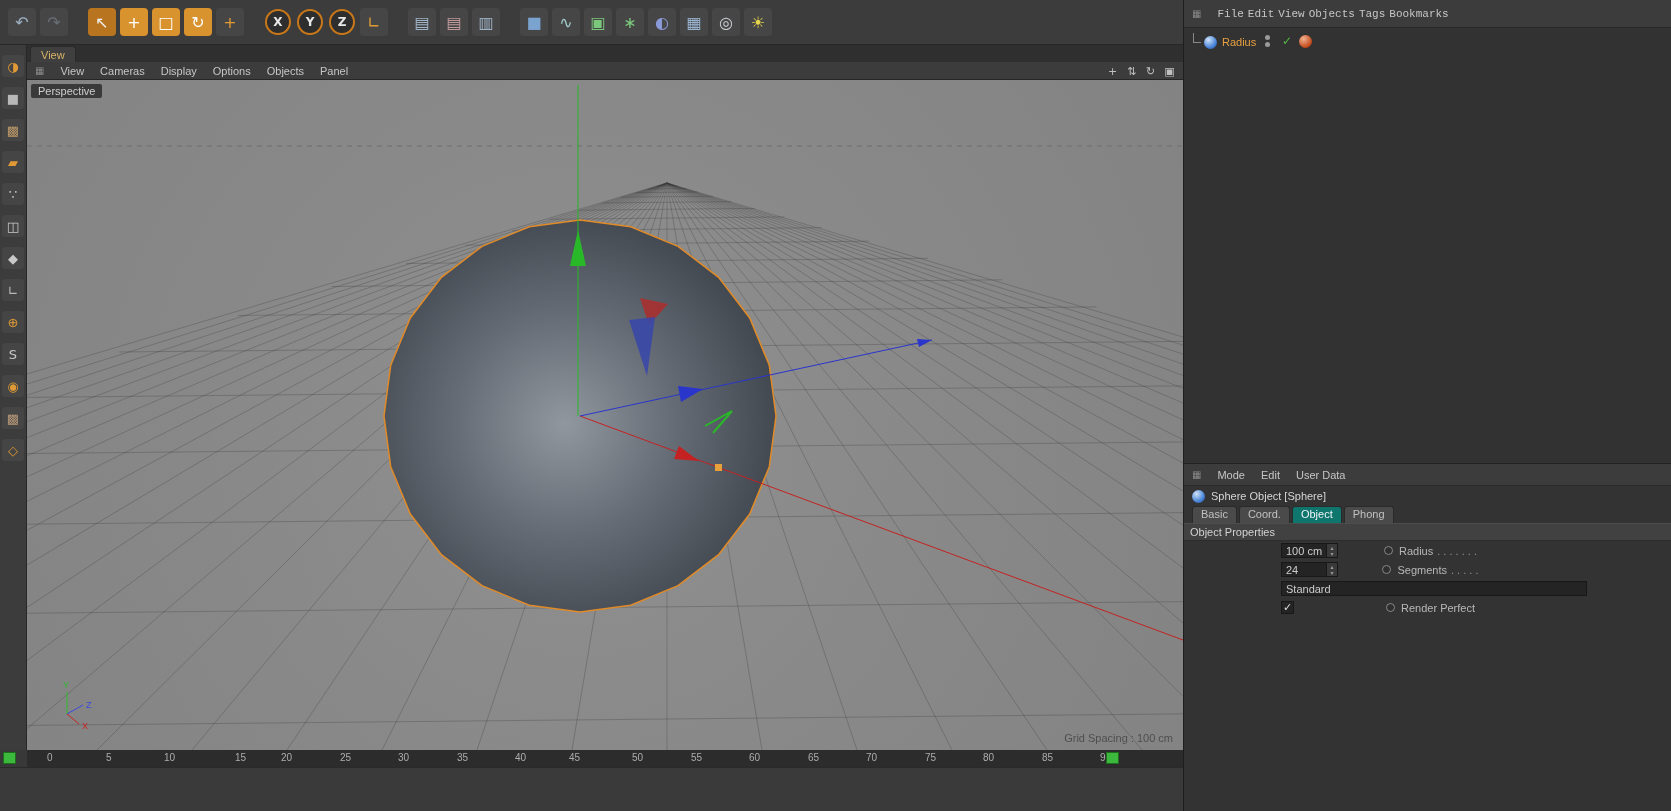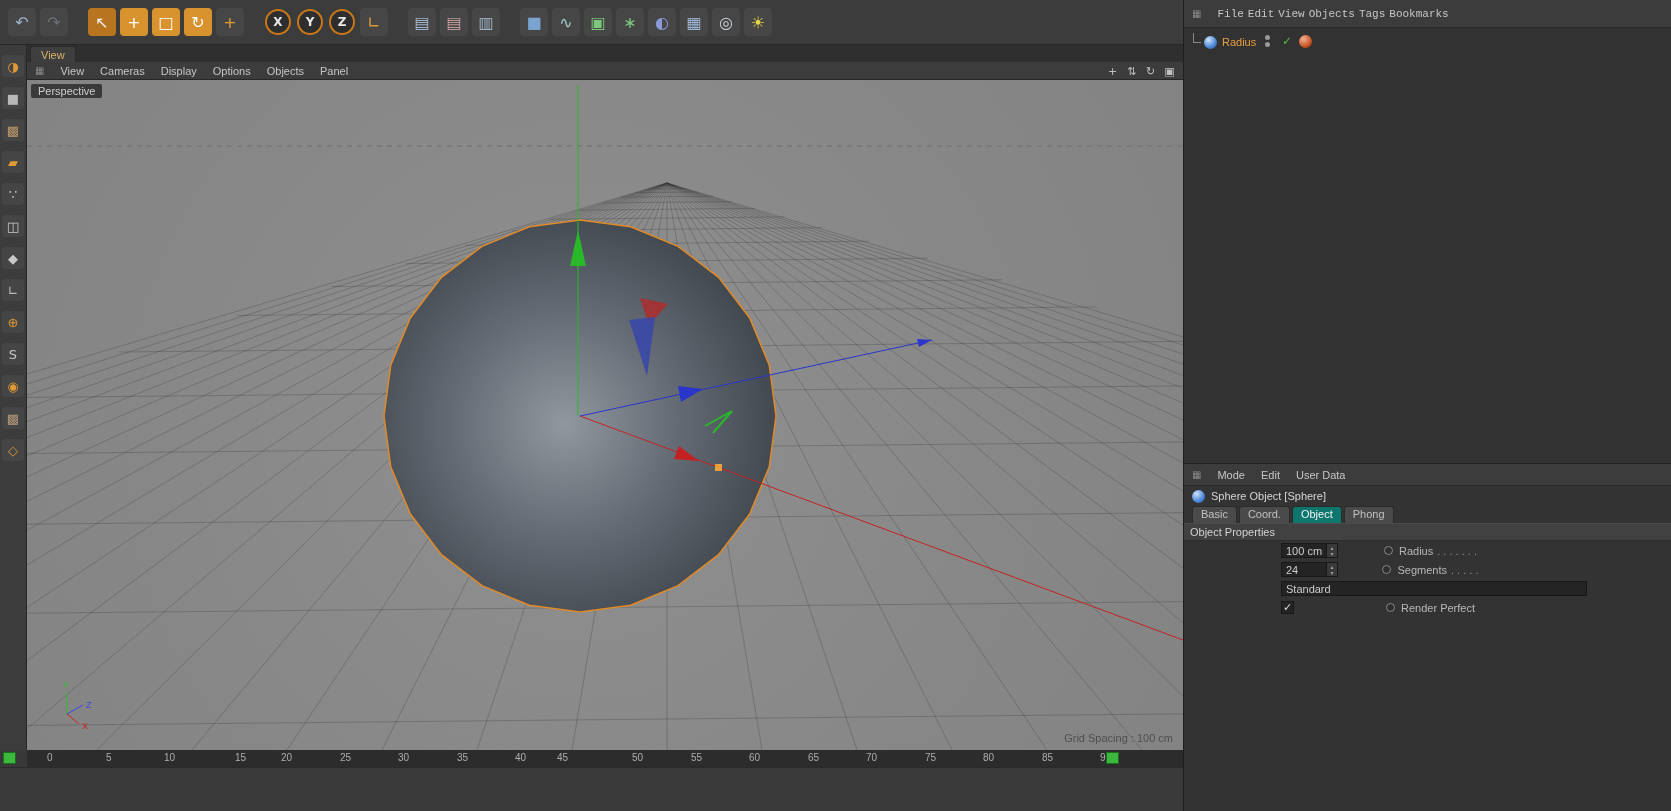--- a/index.html
+++ b/index.html
@@ -267,21 +267,21 @@
 
   <span class="tick" style="left: 20px;">0</span>
       <span class="tick" style="left: 79px;">5</span>
       <span class="tick" style="left: 137px;">10</span>
       <span class="tick" style="left: 208px;">15</span>
       <span class="tick" style="left: 254px;">20</span>
       <span class="tick" style="left: 313px;">25</span>
       <span class="tick" style="left: 371px;">30</span>
       <span class="tick" style="left: 430px;">35</span>
       <span class="tick" style="left: 488px; text-align: center;">40</span>
-      <span class="tick" style="left: 530px;">45</span>
+      <span class="tick" style="left: 542px;">45</span>
       <span class="tick" style="left: 605px;">50</span>
       <span class="tick" style="left: 664px;">55</span>
       <span class="tick" style="left: 722px;">60</span>
       <span class="tick" style="left: 781px;">65</span>
       <span class="tick" style="left: 839px;">70</span>
       <span class="tick" style="left: 898px;">75</span>
       <span class="tick" style="left: 956px;">80</span>
       <span class="tick" style="left: 1015px;">85</span>
       <span class="tick" style="left: 1073px;">90</span>
     </div>

